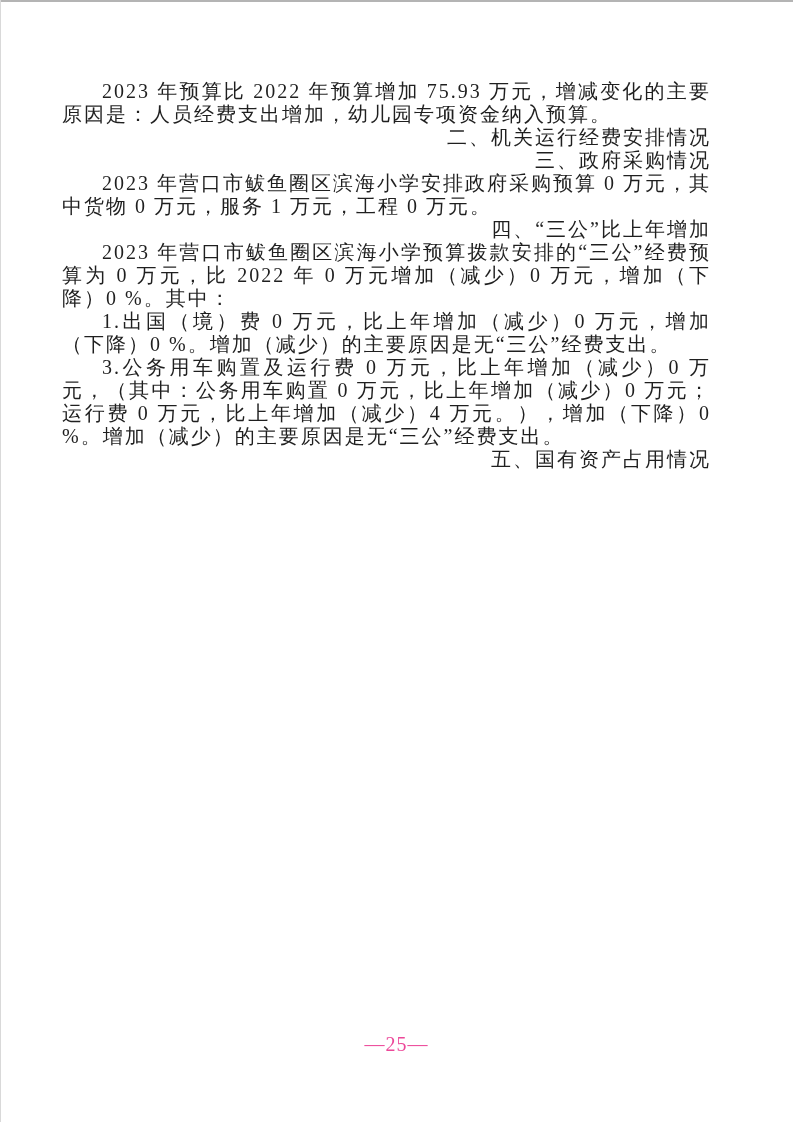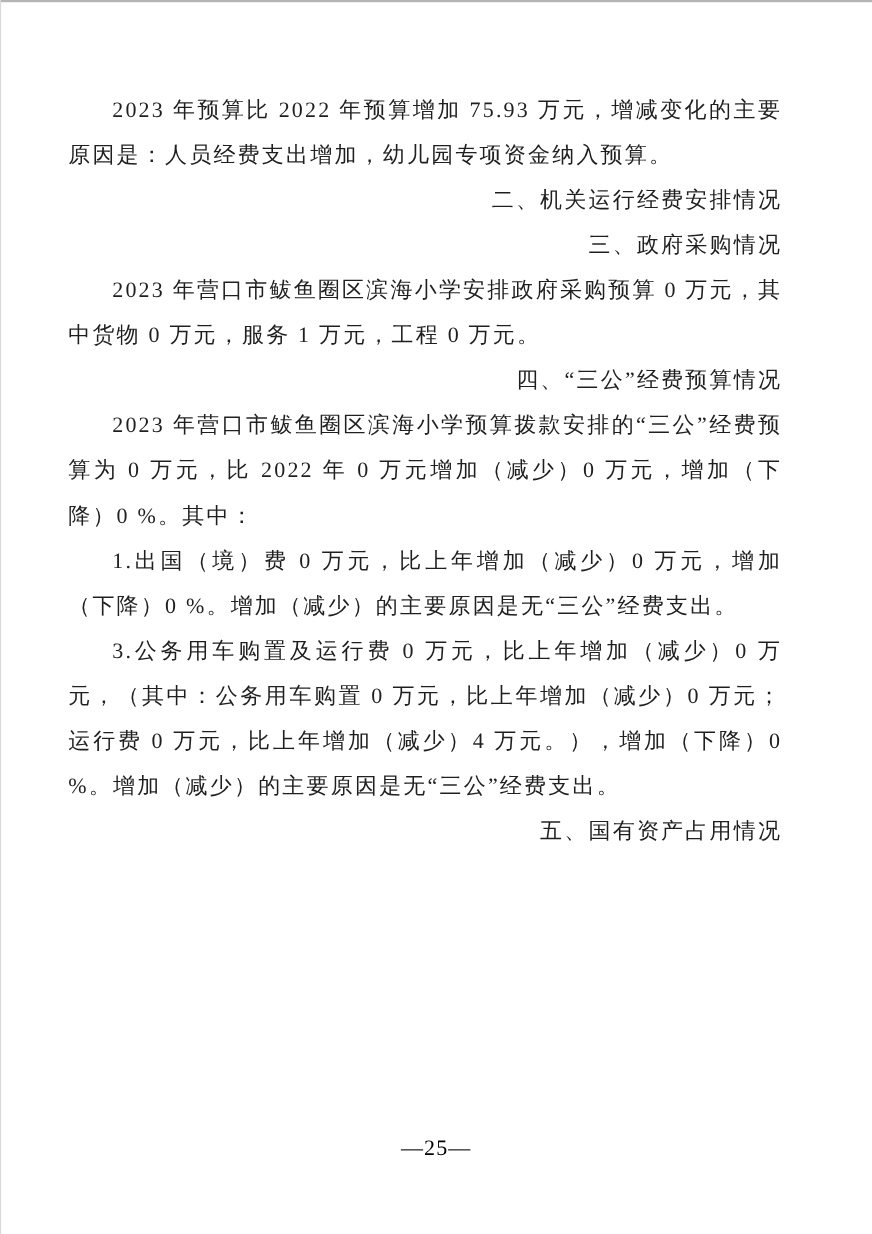--- a/index.html
+++ b/index.html
@@ -30,58 +30,58 @@
     height: 100%;
     background: #d9d9d9;
   }
   .page-body {
     position: absolute;
     top: 80px;
     left: 62px;
     width: 649px;
     color: #1f1f1f;
     font-size: 20px;
-    line-height: 41px;
+    line-height: 23px;
     letter-spacing: 2px;
     text-align: justify;
     text-justify: inter-character;
   }
   .para, .heading {
     margin: 0;
     padding: 0;
     text-indent: 2em;
     font-weight: normal;
     font-size: 20px;
   }
   .heading {
     text-align: right;
   }
   .page-footer {
     position: absolute;
     top: 1030px;
     left: 0;
     width: 100%;
     text-align: center;
-    color: #000000;
+    color: #ec4899;
     font-size: 20px;
     line-height: 28px;
     letter-spacing: 1px;
   }
 </style>
 </head>
 <body>
 
 <div class="scan-top-edge"></div>
 <div class="scan-left-edge"></div>
 
 <div class="page-body">
   <p class="para">2023 年预算比 2022 年预算增加 75.93 万元，增减变化的主要原因是：人员经费支出增加，幼儿园专项资金纳入预算。</p>
   <h3 class="heading">二、机关运行经费安排情况</h3>
   <h3 class="heading">三、政府采购情况</h3>
   <p class="para">2023 年营口市鲅鱼圈区滨海小学安排政府采购预算 0 万元，其中货物 0 万元，服务 1 万元，工程 0 万元。</p>
-  <h3 class="heading">四、“三公”经费预算情况</h3>
+  <h3 class="heading">四、“三公”比上年增加</h3>
   <p class="para">2023 年营口市鲅鱼圈区滨海小学预算拨款安排的“三公”经费预算为 0 万元，比 2022 年 0 万元增加（减少）0 万元，增加（下降）0 %。其中：</p>
   <p class="para">1.出国（境）费 0 万元，比上年增加（减少）0 万元，增加（下降）0 %。增加（减少）的主要原因是无“三公”经费支出。</p>
   <p class="para">3.公务用车购置及运行费 0 万元，比上年增加（减少）0 万元，（其中：公务用车购置 0 万元，比上年增加（减少）0 万元；运行费 0 万元，比上年增加（减少）4 万元。），增加（下降）0 %。增加（减少）的主要原因是无“三公”经费支出。</p>
   <h3 class="heading">五、国有资产占用情况</h3>
 </div>
 
 <div class="page-footer">—25—</div>
 
 </body></html>

